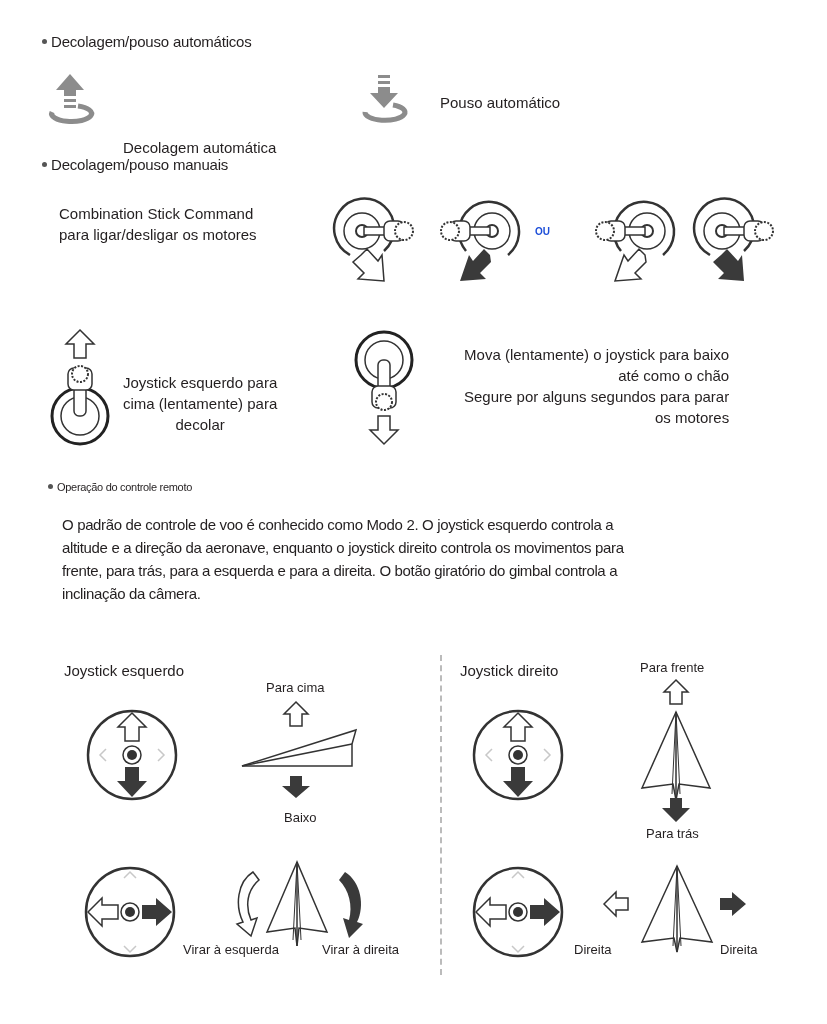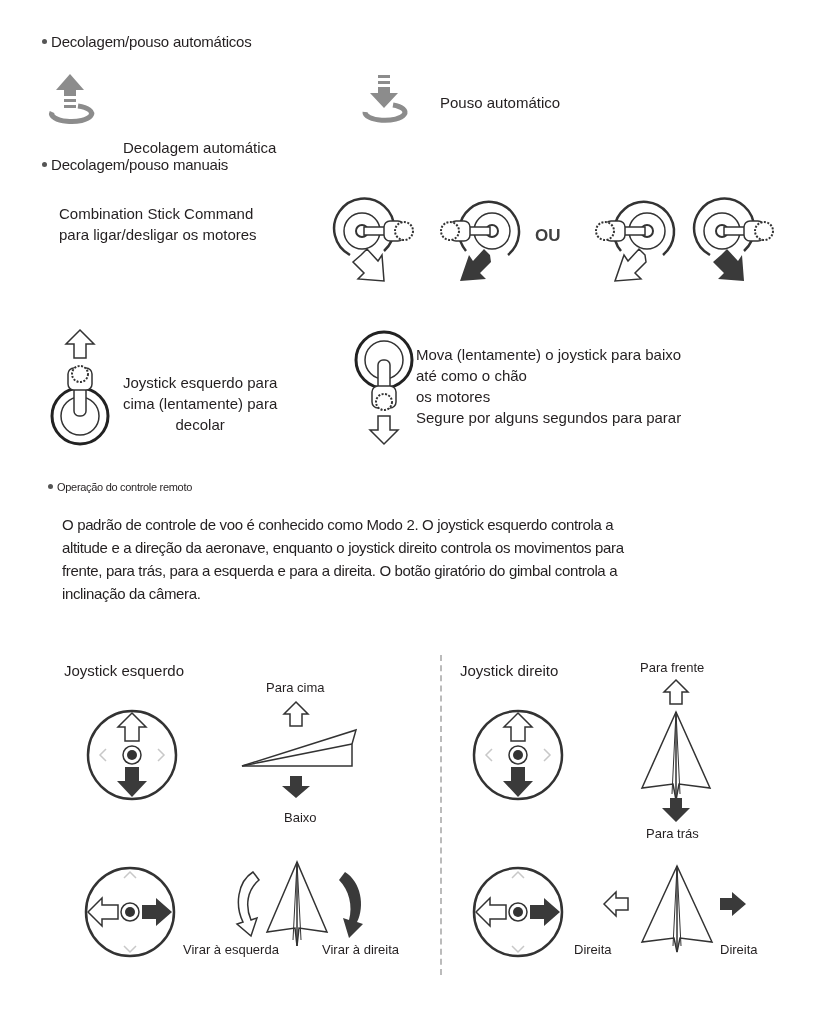--- a/index.html
+++ b/index.html
@@ -4,21 +4,21 @@
 <style>
   html,body{margin:0;padding:0;background:#fff;}
   body{width:827px;height:1024px;position:relative;overflow:hidden;font-family:"Liberation Sans",sans-serif;color:#231f20;}
   .abs{position:absolute;}
   .h-bullet{font-size:15px;letter-spacing:-0.2px;}
   .h-bullet .dot{display:inline-block;width:5px;height:5px;border-radius:50%;background:#555;vertical-align:middle;margin-right:4px;position:relative;top:-2px;}
   .txt{font-size:15px;line-height:21px;}
   .small{font-size:13px;}
   .sec3-title{font-size:11px;letter-spacing:-0.3px;}
   .para{font-size:15px;line-height:23px;letter-spacing:-0.35px;width:740px;}
-  .ou{font-size:17px;font-weight:bold;color:#404040;}
+  .ou{font-size:10px;font-weight:bold;color:#1d4ed8;}
   svg{position:absolute;overflow:visible;}
   .divider{position:absolute;left:440px;top:655px;height:320px;border-left:2px dashed #bbb;}
 </style>
 </head>
 <body>
 
 <div class="abs h-bullet" style="left:42px;top:33px;"><span class="dot"></span><span>Decolagem/pouso automáticos</span></div>
 
 <svg style="left:42px;top:74px" width="60" height="56" viewBox="0 0 60 56">
   <path d="M10 38 A20 8 0 1 0 36 32" fill="none" stroke="#8c8c8c" stroke-width="5"></path>
@@ -96,25 +96,25 @@
 </div>
 
 <svg style="left:352px;top:330px" width="64" height="116" viewBox="0 0 64 116">
   <circle cx="32" cy="30" r="28" fill="#fff" stroke="#222" stroke-width="3"></circle>
   <circle cx="32" cy="30" r="19" fill="none" stroke="#333" stroke-width="1.5"></circle>
   <rect x="26" y="30" width="12" height="30" rx="5" fill="#fff" stroke="#333" stroke-width="1.5"></rect>
   <rect x="20" y="56" width="24" height="22" rx="6" fill="#fff" stroke="#333" stroke-width="1.5"></rect>
   <circle cx="32" cy="72" r="8" fill="#fff" stroke="#333" stroke-width="2" stroke-dasharray="2 1.5"></circle>
   <polygon points="26,86 38,86 38,100 46,100 32,114 18,100 26,100" fill="#fff" stroke="#333" stroke-width="1.5"></polygon>
 </svg>
-<div class="abs txt" style="left:416px;top:344px;">
+<div class="abs txt" style="left:464px;top:344px;text-align:right;">
   <div>Mova (lentamente) o joystick para baixo</div>
   <div>até como o chão</div>
+  <div>Segure por alguns segundos para parar</div>
   <div>os motores</div>
-  <div>Segure por alguns segundos para parar</div>
 </div>
 
 <div class="abs sec3-title" style="left:48px;top:481px;"><span class="dot" style="display:inline-block;width:5px;height:5px;border-radius:50%;background:#555;vertical-align:middle;margin-right:4px;position:relative;top:-2px;"></span><span>Operação do controle remoto</span></div>
 <div class="abs para" style="left:62px;top:513px;">
   <div>O padrão de controle de voo é conhecido como Modo 2. O joystick esquerdo controla a</div>
   <div>altitude e a direção da aeronave, enquanto o joystick direito controla os movimentos para</div>
   <div>frente, para trás, para a esquerda e para a direita. O botão giratório do gimbal controla a</div>
   <div>inclinação da câmera.</div>
 </div>
 

